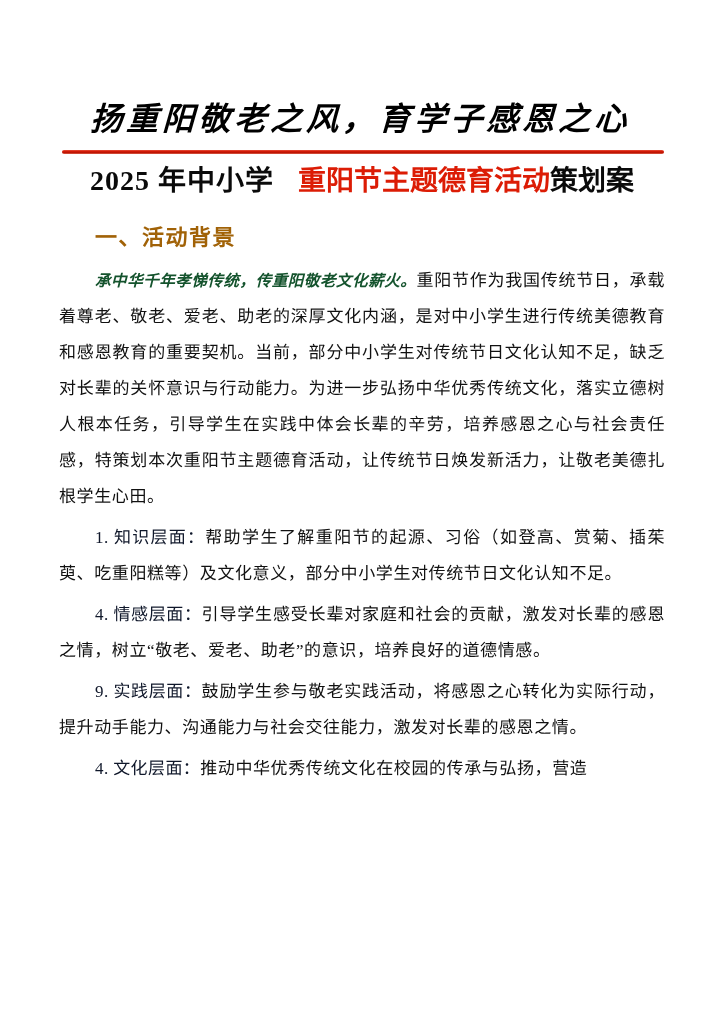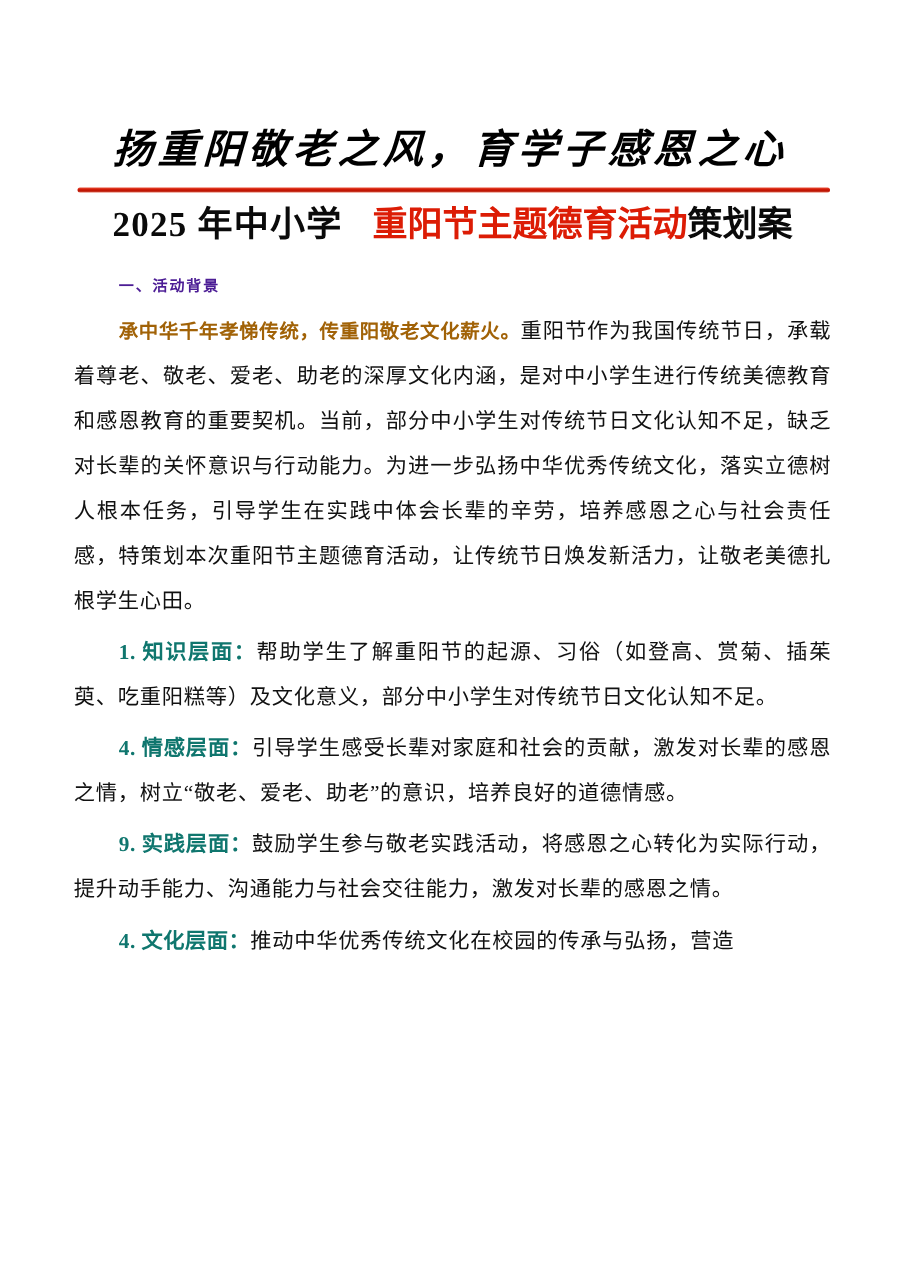--- a/index.html
+++ b/index.html
@@ -69,23 +69,23 @@
   .sub-title .num {
     letter-spacing: 1px;
   }
 
   
   .section-heading {
     margin: 0;
     padding: 20px 0 0 0;
     text-indent: 36px;
     font-family: Liberation Sans, sans-serif;
-    font-size: 12px;
+    font-size: 22px;
     font-weight: bold;
-    color: #4c1d95;
+    color: #a16207;
     letter-spacing: 1.5px;
     line-height: 1.6;
   }
 
   
   .body-para {
     margin: 0;
     padding: 8px 0 0 0;
     text-indent: 36px;
     font-family: "Liberation Serif", "DejaVu Serif", serif;
@@ -95,31 +95,32 @@
     text-align: justify;
     text-justify: inter-ideograph;
     letter-spacing: 0.6px;
   }
   .body-para.tight {
     padding-top: 5px;
   }
 
   
   .lead-red {
-    color: #a16207;
+    color: #14532d;
     font-weight: bold;
+    font-style: italic;
     font-size: 15.5px;
     letter-spacing: 0.4px;
     font-family: "DejaVu Serif", "Liberation Serif", serif;
   }
 
   
   .item-label {
-    font-weight: bold;
-    color: #0f766e;
+    font-weight: normal;
+    color: #0f172a;
     letter-spacing: 0.4px;
   }
 </style>
 </head>
 <body>
 
 <div class="page">
 
   <h1 class="main-title">扬重阳敬老之风，育学子感恩之心</h1>
 

